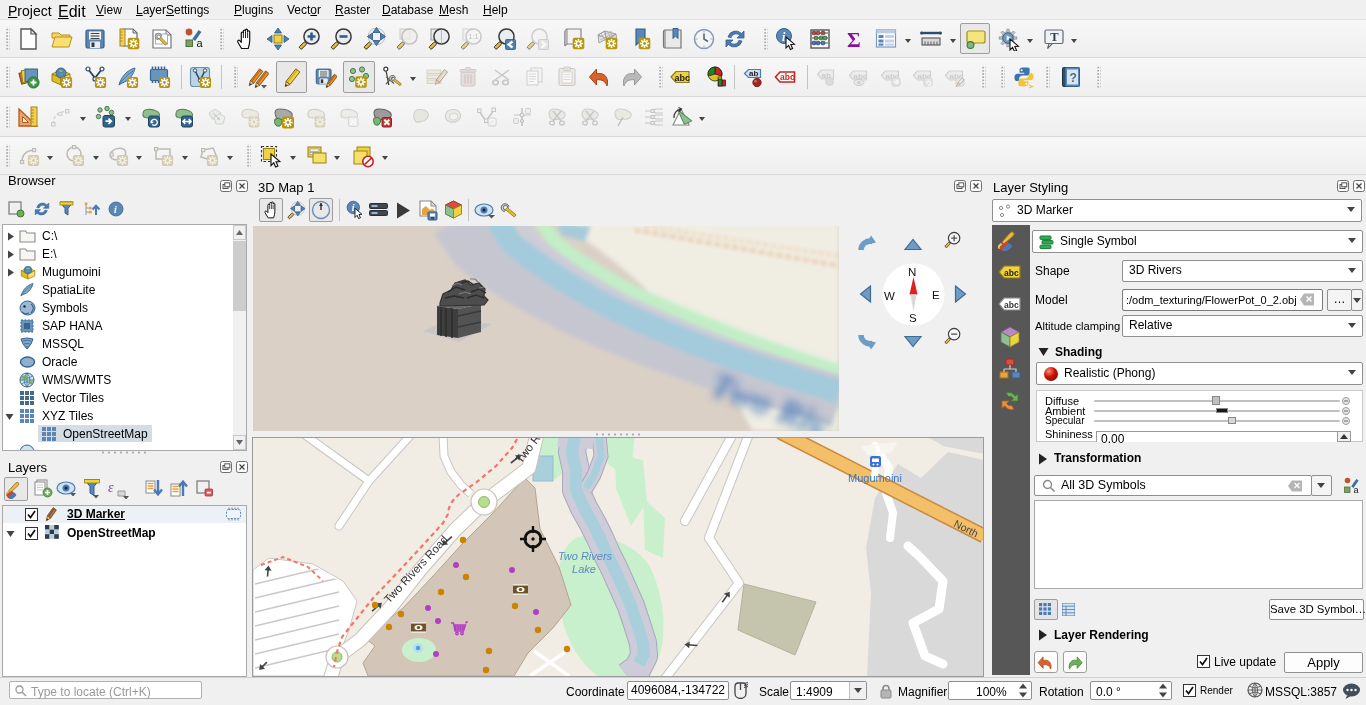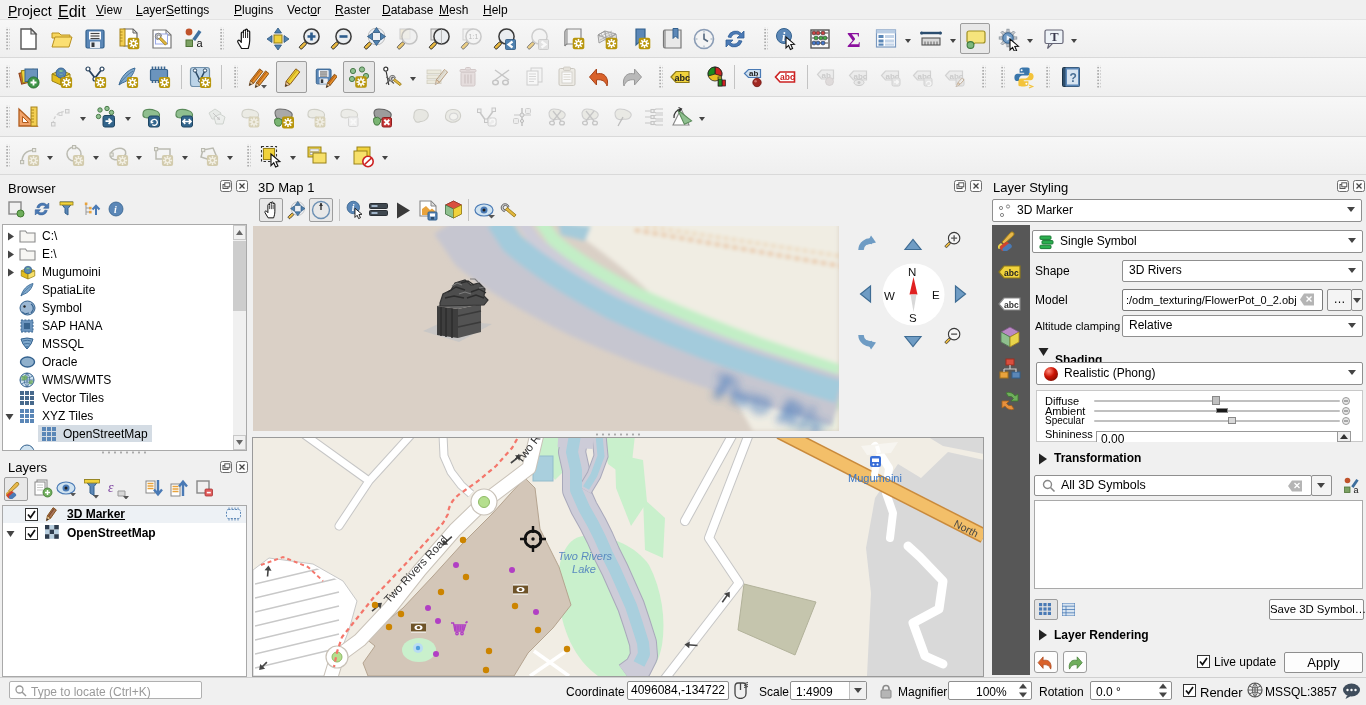--- a/index.html
+++ b/index.html
@@ -883,21 +883,21 @@
     <line x1="13.6" y1="20.5" x2="20.4" y2="14.2" stroke="#cc2222" stroke-width="1.6"></line>
   </svg>
 <div class="ddarr" style="left:47px;top:156px;border-left-width:3.5px;border-right-width:3.5px;border-top-width:4.5px"></div>
 <div class="ddarr" style="left:93px;top:156px;border-left-width:3.5px;border-right-width:3.5px;border-top-width:4.5px"></div>
 <div class="ddarr" style="left:136px;top:156px;border-left-width:3.5px;border-right-width:3.5px;border-top-width:4.5px"></div>
 <div class="ddarr" style="left:182px;top:156px;border-left-width:3.5px;border-right-width:3.5px;border-top-width:4.5px"></div>
 <div class="ddarr" style="left:227px;top:156px;border-left-width:3.5px;border-right-width:3.5px;border-top-width:4.5px"></div>
 <div class="ddarr" style="left:290px;top:156px;border-left-width:3.5px;border-right-width:3.5px;border-top-width:4.5px"></div>
 <div class="ddarr" style="left:334px;top:156px;border-left-width:3.5px;border-right-width:3.5px;border-top-width:4.5px"></div>
 <div class="ddarr" style="left:382px;top:156px;border-left-width:3.5px;border-right-width:3.5px;border-top-width:4.5px"></div>
-<div class="ptitle" style="left:8px;top:181px">Browser</div>
+<div class="ptitle" style="left:8px;top:173px">Browser</div>
 <svg class="ic" style="left:220px;top:180px" width="28" height="12" viewBox="0 0 28 12">
     <rect x="0.5" y="0.5" width="11" height="11" rx="2" fill="#fdfdfd" stroke="#6e6e6e"></rect>
     <rect x="3" y="4.5" width="5" height="4" fill="none" stroke="#555" stroke-width="1"></rect>
     <rect x="4.8" y="2.8" width="5" height="4" fill="#fdfdfd" stroke="#555" stroke-width="1"></rect>
     <rect x="16.5" y="0.5" width="11" height="11" rx="2" fill="#fdfdfd" stroke="#6e6e6e"></rect>
     <path d="M19.5 3.5 l5 5 m0 -5 l-5 5" stroke="#444" stroke-width="1.3"></path>
   </svg>
 <svg class="ic" style="left:8px;top:201px" width="17" height="17" viewBox="0 0 17 17">
     <rect x="1" y="1" width="12" height="12" fill="none" stroke="#888" stroke-width="1.4"></rect>
     <circle cx="12.5" cy="12.5" r="3.5" fill="#6fae5c" stroke="#3e7a2e" stroke-width="1"></circle>
@@ -969,21 +969,21 @@
     <path d="M2 14 c1.5 -6 6 -11 12 -12.5 c-0.8 4.5 -4.5 9.5 -10 11 z" fill="#7fa8cc" stroke="#3c6b96" stroke-width="0.9"></path>
     <path d="M2 14 c3 -4.5 6.5 -8 10.5 -10.5" fill="none" stroke="#3c6b96" stroke-width="0.6"></path>
   </svg>
 <div class="lbl" style="left:42px;top:283px">SpatiaLite</div>
 <svg class="ic" style="left:19px;top:300px" width="17" height="16" viewBox="0 0 17 16">
     <ellipse cx="8.5" cy="8" rx="7.5" ry="7" fill="#9cb8d4" stroke="#33618e" stroke-width="1"></ellipse>
     <circle cx="5.5" cy="6.5" r="1.2" fill="#222"></circle>
     <path d="M3 12 q3 3 7 1" fill="none" stroke="#33618e" stroke-width="1"></path>
     <path d="M12 4 q3 2 2 6 l-2 3" fill="none" stroke="#33618e" stroke-width="1.2"></path>
   </svg>
-<div class="lbl" style="left:42px;top:301px">Symbol</div>
+<div class="lbl" style="left:42px;top:301px">Symbols</div>
 <svg class="ic" style="left:19px;top:318px" width="16" height="16" viewBox="0 0 16 16">
     <rect x="2" y="2" width="12" height="12" fill="#6b94bd" stroke="#39658f" stroke-width="1" stroke-dasharray="2 1.4"></rect>
     <rect x="5" y="5" width="6" height="6" fill="#39658f"></rect>
   </svg>
 <div class="lbl" style="left:42px;top:319px">SAP HANA</div>
 <svg class="ic" style="left:19px;top:336px" width="16" height="16" viewBox="0 0 16 16">
     <path d="M2 3 q6 -2 12 0 q-1 5 -6 10 q-5 -5 -6 -10 z" fill="#7fa8cc" stroke="#33618e" stroke-width="1"></path>
     <path d="M4 5 q4.5 -1.5 8 0 M5 8 q3.5 -1 6 0 M6.5 11 q2 -0.7 3 0" stroke="#33618e" stroke-width="0.8" fill="none"></path>
   </svg>
 <div class="lbl" style="left:42px;top:337px">MSSQL</div>
@@ -1502,21 +1502,21 @@
 <div class="abs" style="left:1327px;top:289px;width:25px;height:22px;background:#f4f4f4;border:1px solid #8f8f8f;border-radius:2px;font-size:12px;text-align:center;line-height:18px">…</div>
 <div class="abs" style="left:1351px;top:289px;width:12px;height:22px;background:#f4f4f4;border:1px solid #8f8f8f;border-radius:2px"></div>
 <div class="ddarr" style="left:1353px;top:298px"></div>
 <div class="lbl" style="left:1035px;top:320px;font-size:11.2px">Altitude clamping</div>
 <div class="combo" style="left:1122px;top:315px;width:241px;height:22px"></div>
 <div class="lbl" style="left:1129px;top:318px">Relative</div>
 <div class="ddarr" style="left:1348px;top:323px"></div>
 <svg class="ic" style="left:1038px;top:347px" width="11" height="10" viewBox="0 0 11 10">
     <polygon points="0.5,1 10.5,1 5.5,9" fill="#222"></polygon>
   </svg>
-<div class="blbl" style="left:1055px;top:353px">Shading</div>
+<div class="blbl" style="left:1055px;top:345px">Shading</div>
 <div class="combo" style="left:1036px;top:362px;width:327px;height:23px"></div>
 <svg class="ic" style="left:1043px;top:366px" width="16" height="16" viewBox="0 0 16 16">
     <defs>
       <radialGradient id="rg" cx="0.35" cy="0.3" r="0.8">
         <stop offset="0" stop-color="#ff8a7a"></stop>
         <stop offset="0.5" stop-color="#cc1404"></stop>
         <stop offset="1" stop-color="#7a0c02"></stop>
       </radialGradient>
     </defs>
     <circle cx="8" cy="8" r="7" fill="url(#rg)"></circle>
@@ -1650,21 +1650,21 @@
 <div class="abs" style="left:1090px;top:681px;width:82px;height:19px;background:#fff;border:1px solid #8f8f8f;border-radius:2px"></div>
 <div class="abs" style="left:1096px;top:685px;font-size:12px">0.0 °</div>
 <svg class="ic" style="left:1156px;top:682px" width="14" height="17" viewBox="0 0 14 17">
     <polygon points="3.0,6.46 11.0,6.46 7.0,1.46" fill="#444"></polygon>
     <polygon points="3.0,10.54 11.0,10.54 7.0,15.54" fill="#444"></polygon>
   </svg>
 <svg class="ic" style="left:1183px;top:684px" width="13" height="13" viewBox="0 0 13 13">
     <rect x="0.5" y="0.5" width="12" height="12" fill="#fff" stroke="#333"></rect>
     <path d="M3 6.5 l2.5 3 l4.5 -6.5" fill="none" stroke="#111" stroke-width="1.7"></path>
   </svg>
-<div class="abs" style="left:1200px;top:685px;font-size:13px">Render</div>
+<div class="abs" style="left:1200px;top:685px;font-size:10px">Render</div>
 <svg class="ic" style="left:1247px;top:682px" width="16" height="16" viewBox="0 0 16 16">
     <circle cx="8" cy="8" r="7" fill="none" stroke="#555" stroke-width="1.2"></circle>
     <path d="M1 8 h14 M8 1 v14 M2.5 4 a9.5 9.5 0 0 0 11 0 M2.5 12 a9.5 9.5 0 0 1 11 0 M8 1 a10.5 10.5 0 0 0 0 14 M8 1 a10.5 10.5 0 0 1 0 14" fill="none" stroke="#555" stroke-width="0.9"></path>
   </svg>
 <div class="abs" style="left:1265px;top:685px;font-size:12px">MSSQL:3857</div>
 <svg class="ic" style="left:1342px;top:683px" width="19" height="16" viewBox="0 0 19 16">
     <ellipse cx="9.5" cy="7" rx="8.5" ry="6.5" fill="#3f4d5c"></ellipse>
     <path d="M5 12.5 l-1.5 3.5 l5 -2.8 z" fill="#3f4d5c"></path>
     <circle cx="5.5" cy="7" r="1.2" fill="#fff"></circle>
     <circle cx="9.5" cy="7" r="1.2" fill="#fff"></circle>

